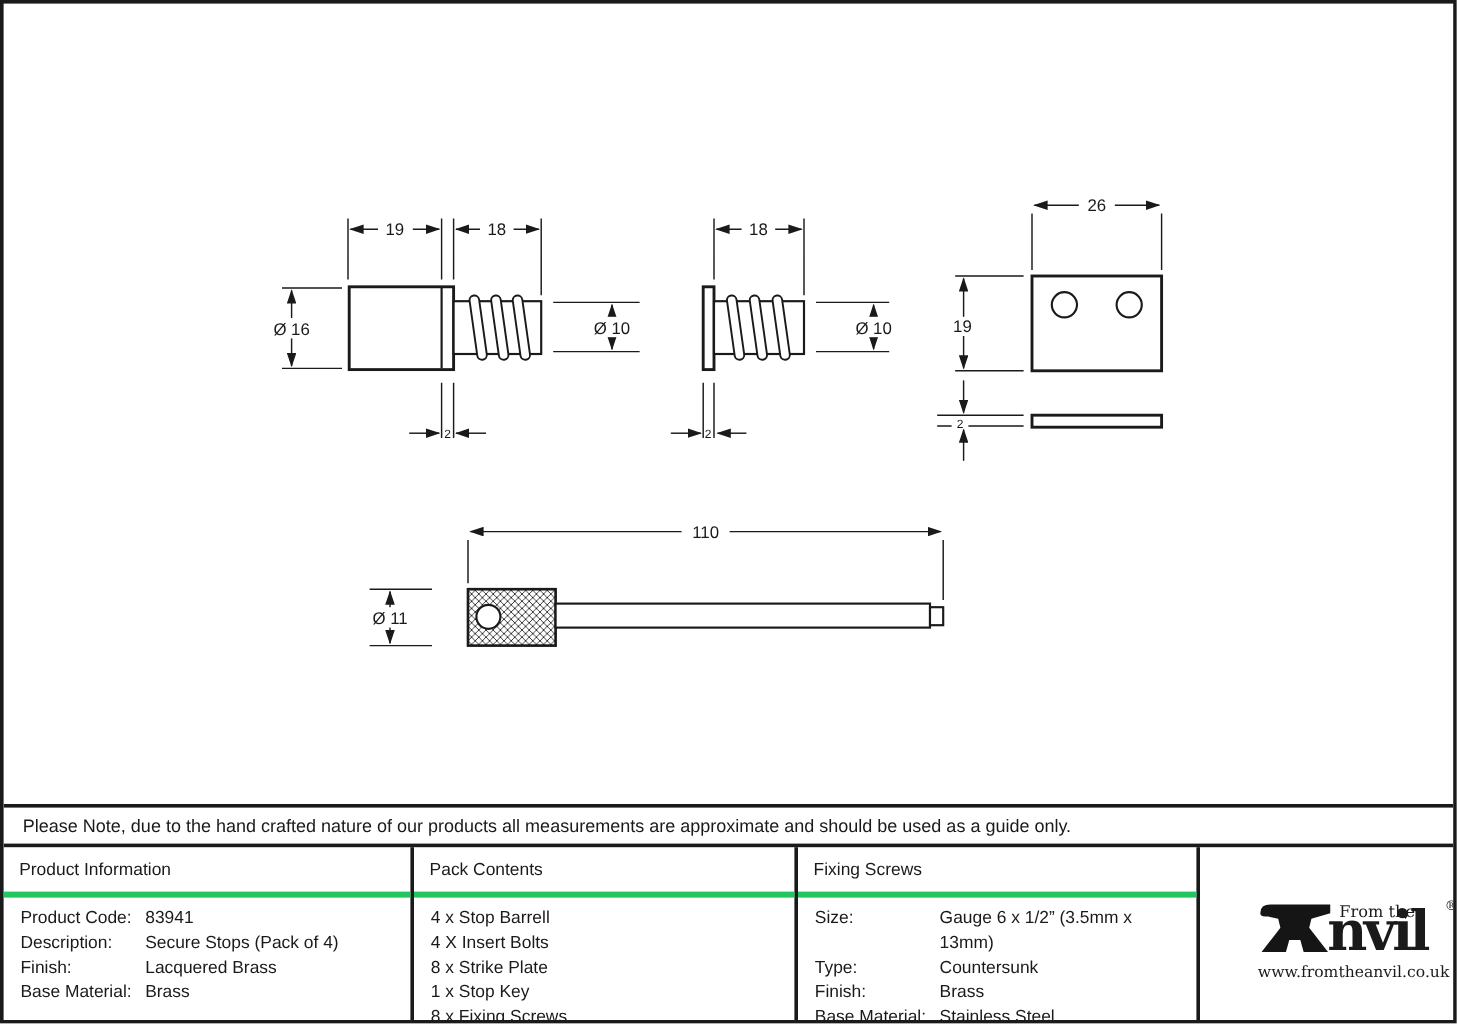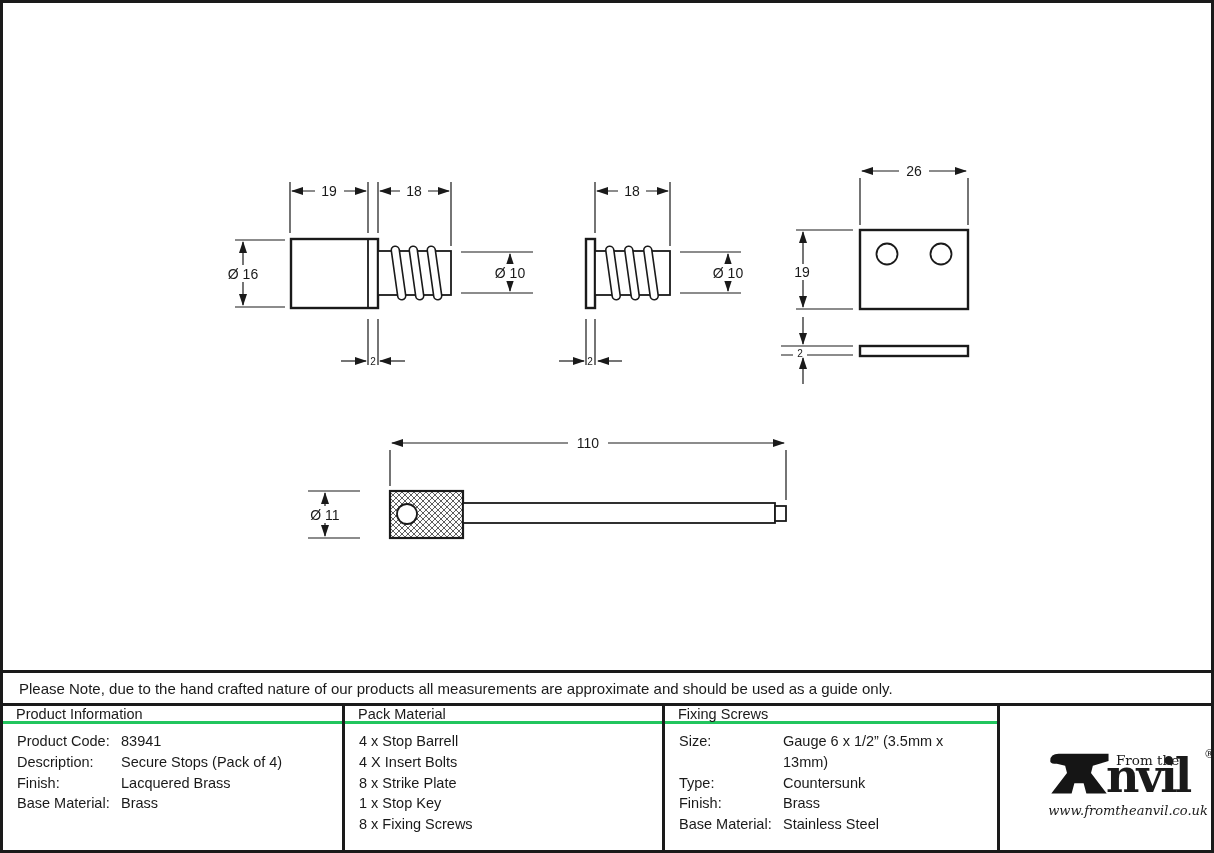--- a/index.html
+++ b/index.html
@@ -28,39 +28,39 @@
   .bottom-table{
     position:absolute; left:0; right:0; top:700px; bottom:0;
     border-top:3px solid #1a1a1a; box-sizing:border-box; display:flex;
   }
   .tcol{box-sizing:border-box; border-right:3px solid #1a1a1a;}
   .tcol.c1{width:342px;}
   .tcol.c2{width:320px;}
   .tcol.c3{width:335px;}
   .tcol.c4{flex:1; border-right:none; position:relative;margin-left:20px;}
   .col-header{
-    height:18px; border-bottom:3px solid #22c55e; box-sizing:border-box;
+    height:42px; border-bottom:5px solid #22c55e; box-sizing:border-box;
     display:flex; align-items:center; padding-left:13px; font-size:14.5px;
   }
   .col-body{padding:7px 10px 0 14px; font-size:14.5px; line-height:20.8px;}
   .kv-row{display:flex;}
   .kv-label{width:104px; flex:0 0 104px;}
   .kv-value{flex:1;}
   
   .anvil-svg{position:absolute; left:28px; top:44px; width:62px; height:48px;}
   .from-the{position:absolute; left:96px; top:46px; font-family:"DejaVu Serif", serif; font-size:13.5px;}
   .diamond{position:absolute; left:149px; top:52px; font-size:9px;}
   .brand-rest{
     position:absolute; left:86px; top:47px; font-family:"DejaVu Serif", serif;
     font-weight:bold; font-size:46px; line-height:1; letter-spacing:-3px;
   }
   .reg{position:absolute; left:184px; top:42px; font-size:11px; font-family:"DejaVu Serif", serif;}
   .brand-url{
     position:absolute; left:22px; top:97px; width:172px; text-align:center;
-    font-family:"DejaVu Serif", serif; font-style:italic; font-size:13px;
+    font-family:"DejaVu Serif", serif; font-size:13px;
   }
 </style>
 </head>
 <body>
 
 <div class="page">
 
   <svg class="drawing-area" viewBox="0 0 1208 667">
     <defs>
       <marker id="mE" markerWidth="12" markerHeight="8" refX="11" refY="4" orient="auto" markerUnits="userSpaceOnUse">
@@ -188,21 +188,21 @@
           <span class="kv-value">Lacquered Brass</span>
         </div>
         <div class="kv-row">
           <span class="kv-label">Base Material:</span>
           <span class="kv-value">Brass</span>
         </div>
       </div>
     </div>
 
     <div class="tcol c2">
-      <div class="col-header">Pack Material</div>
+      <div class="col-header">Pack Contents</div>
       <div class="col-body">
         <div>4 x Stop Barrell</div>
         <div>4 X Insert Bolts</div>
         <div>8 x Strike Plate</div>
         <div>1 x Stop Key</div>
         <div>8 x Fixing Screws</div>
       </div>
     </div>
 
     <div class="tcol c3">

